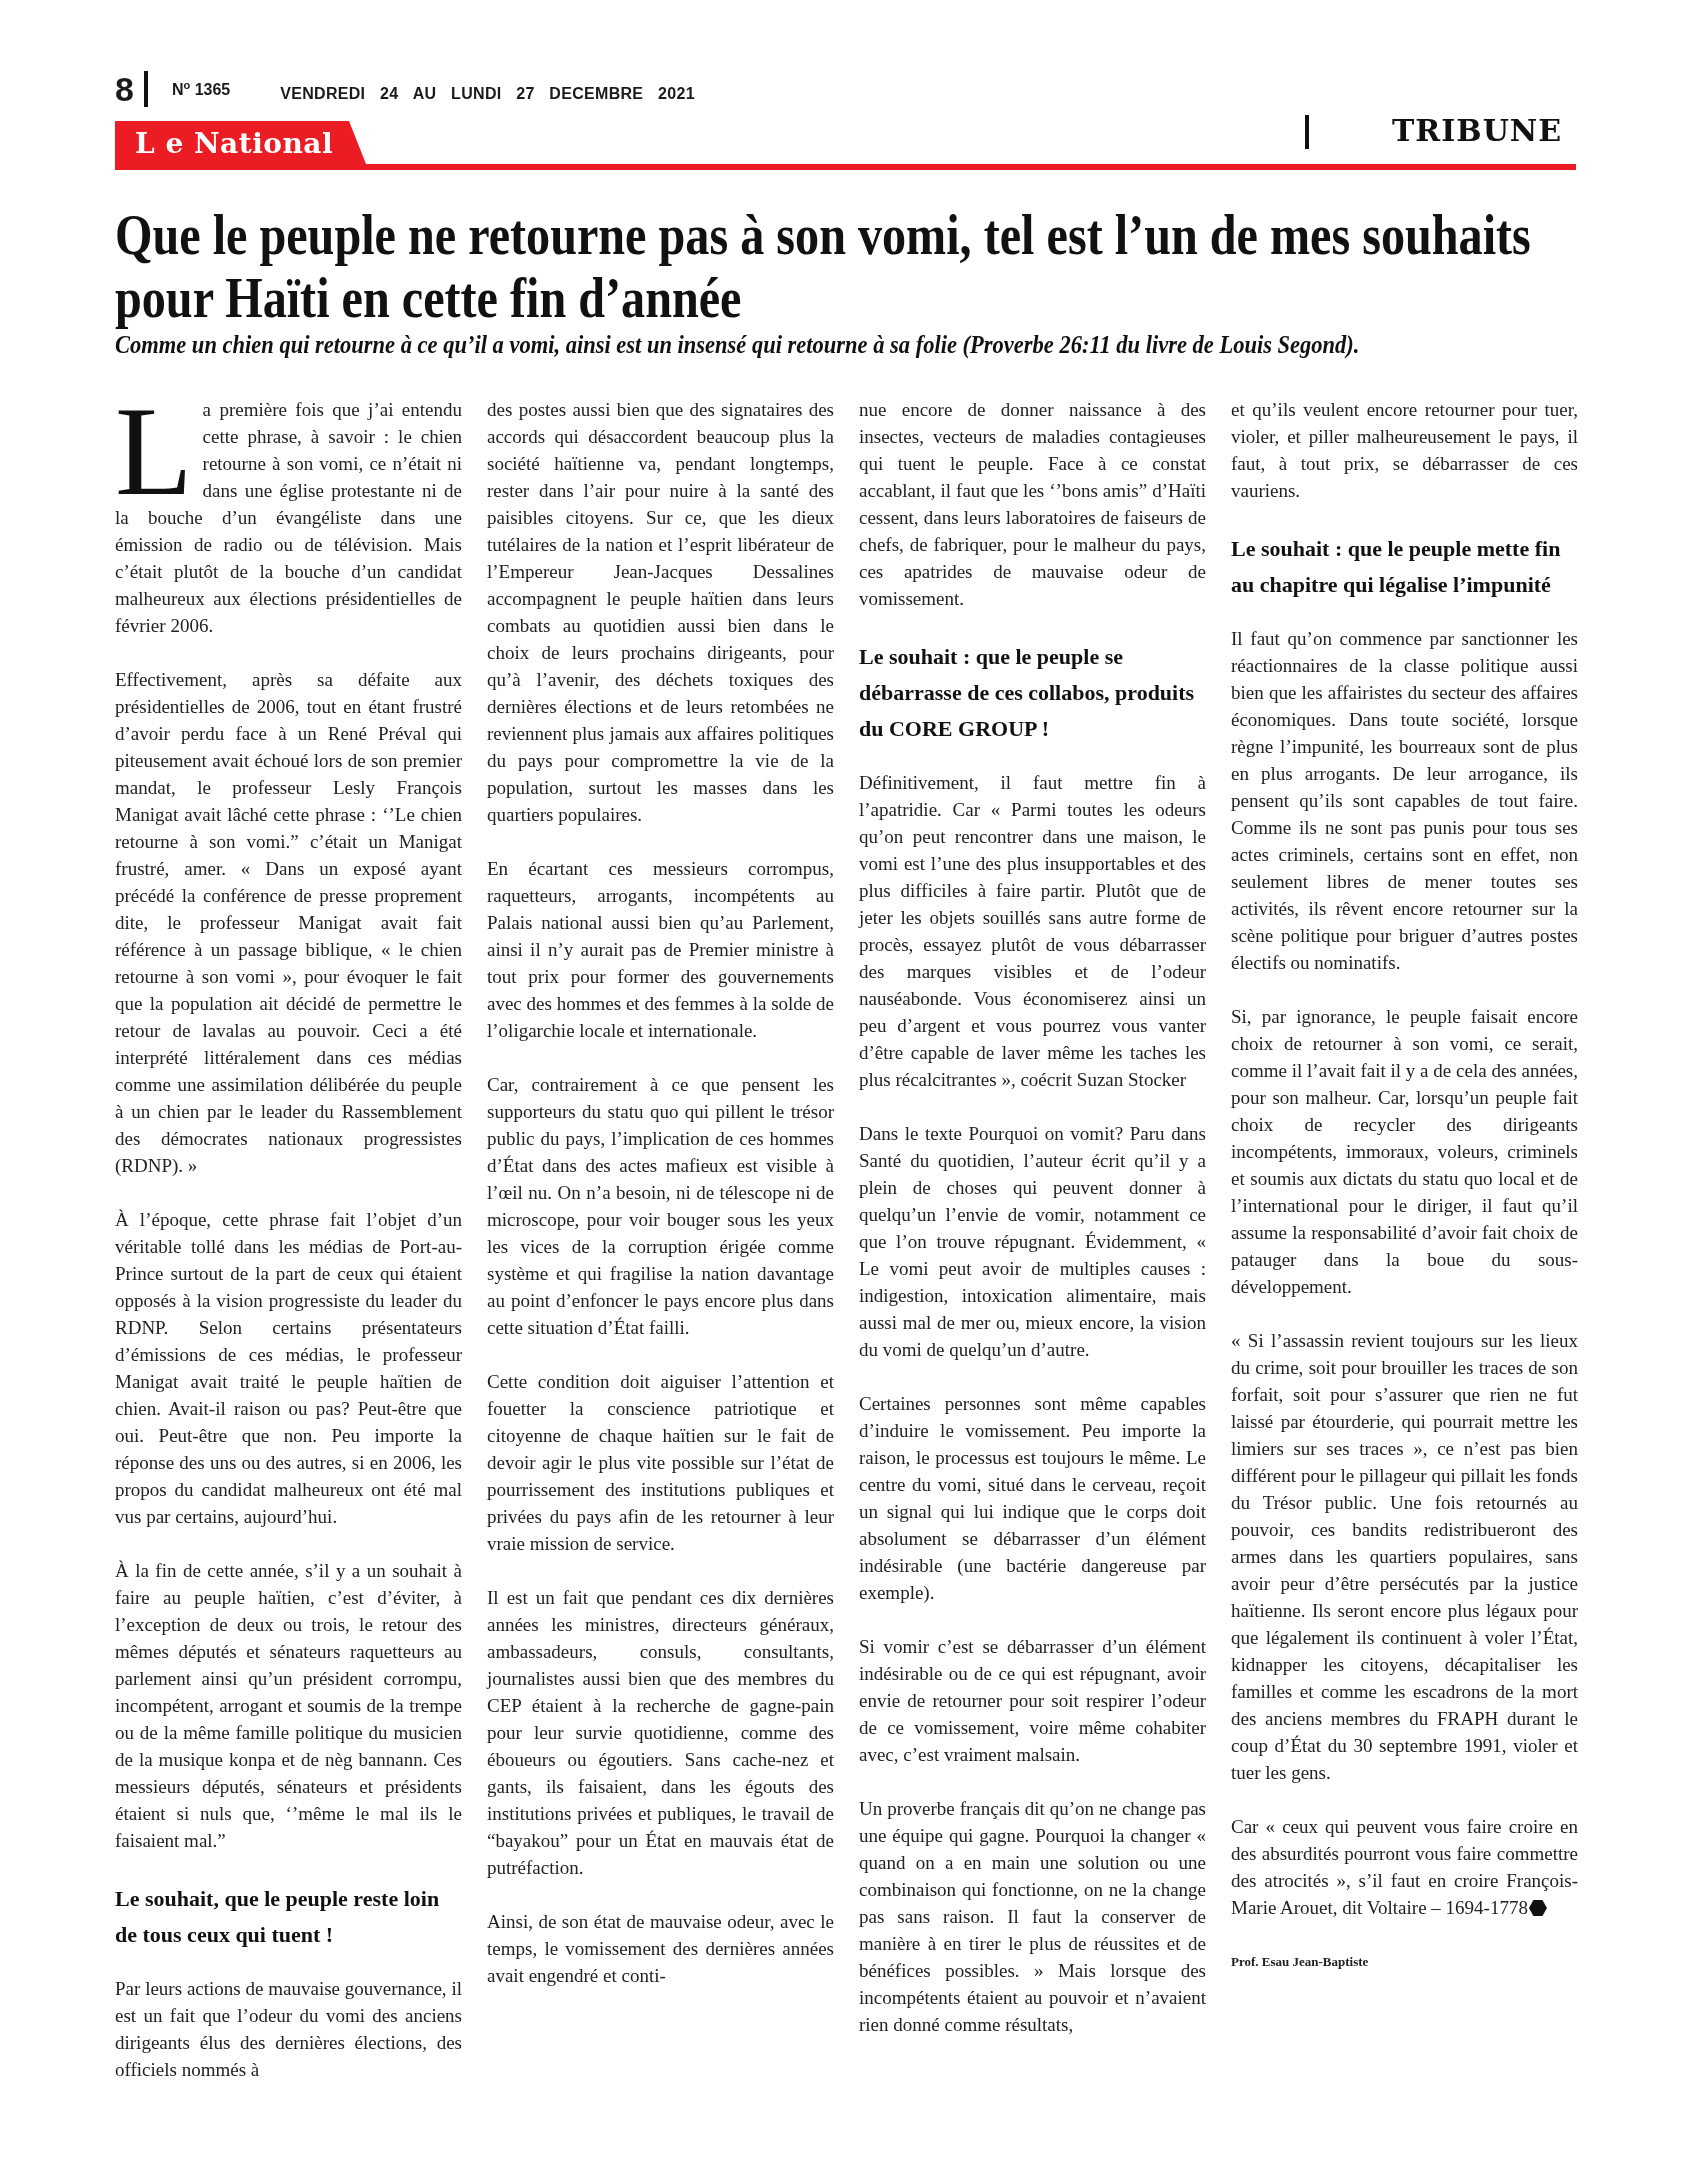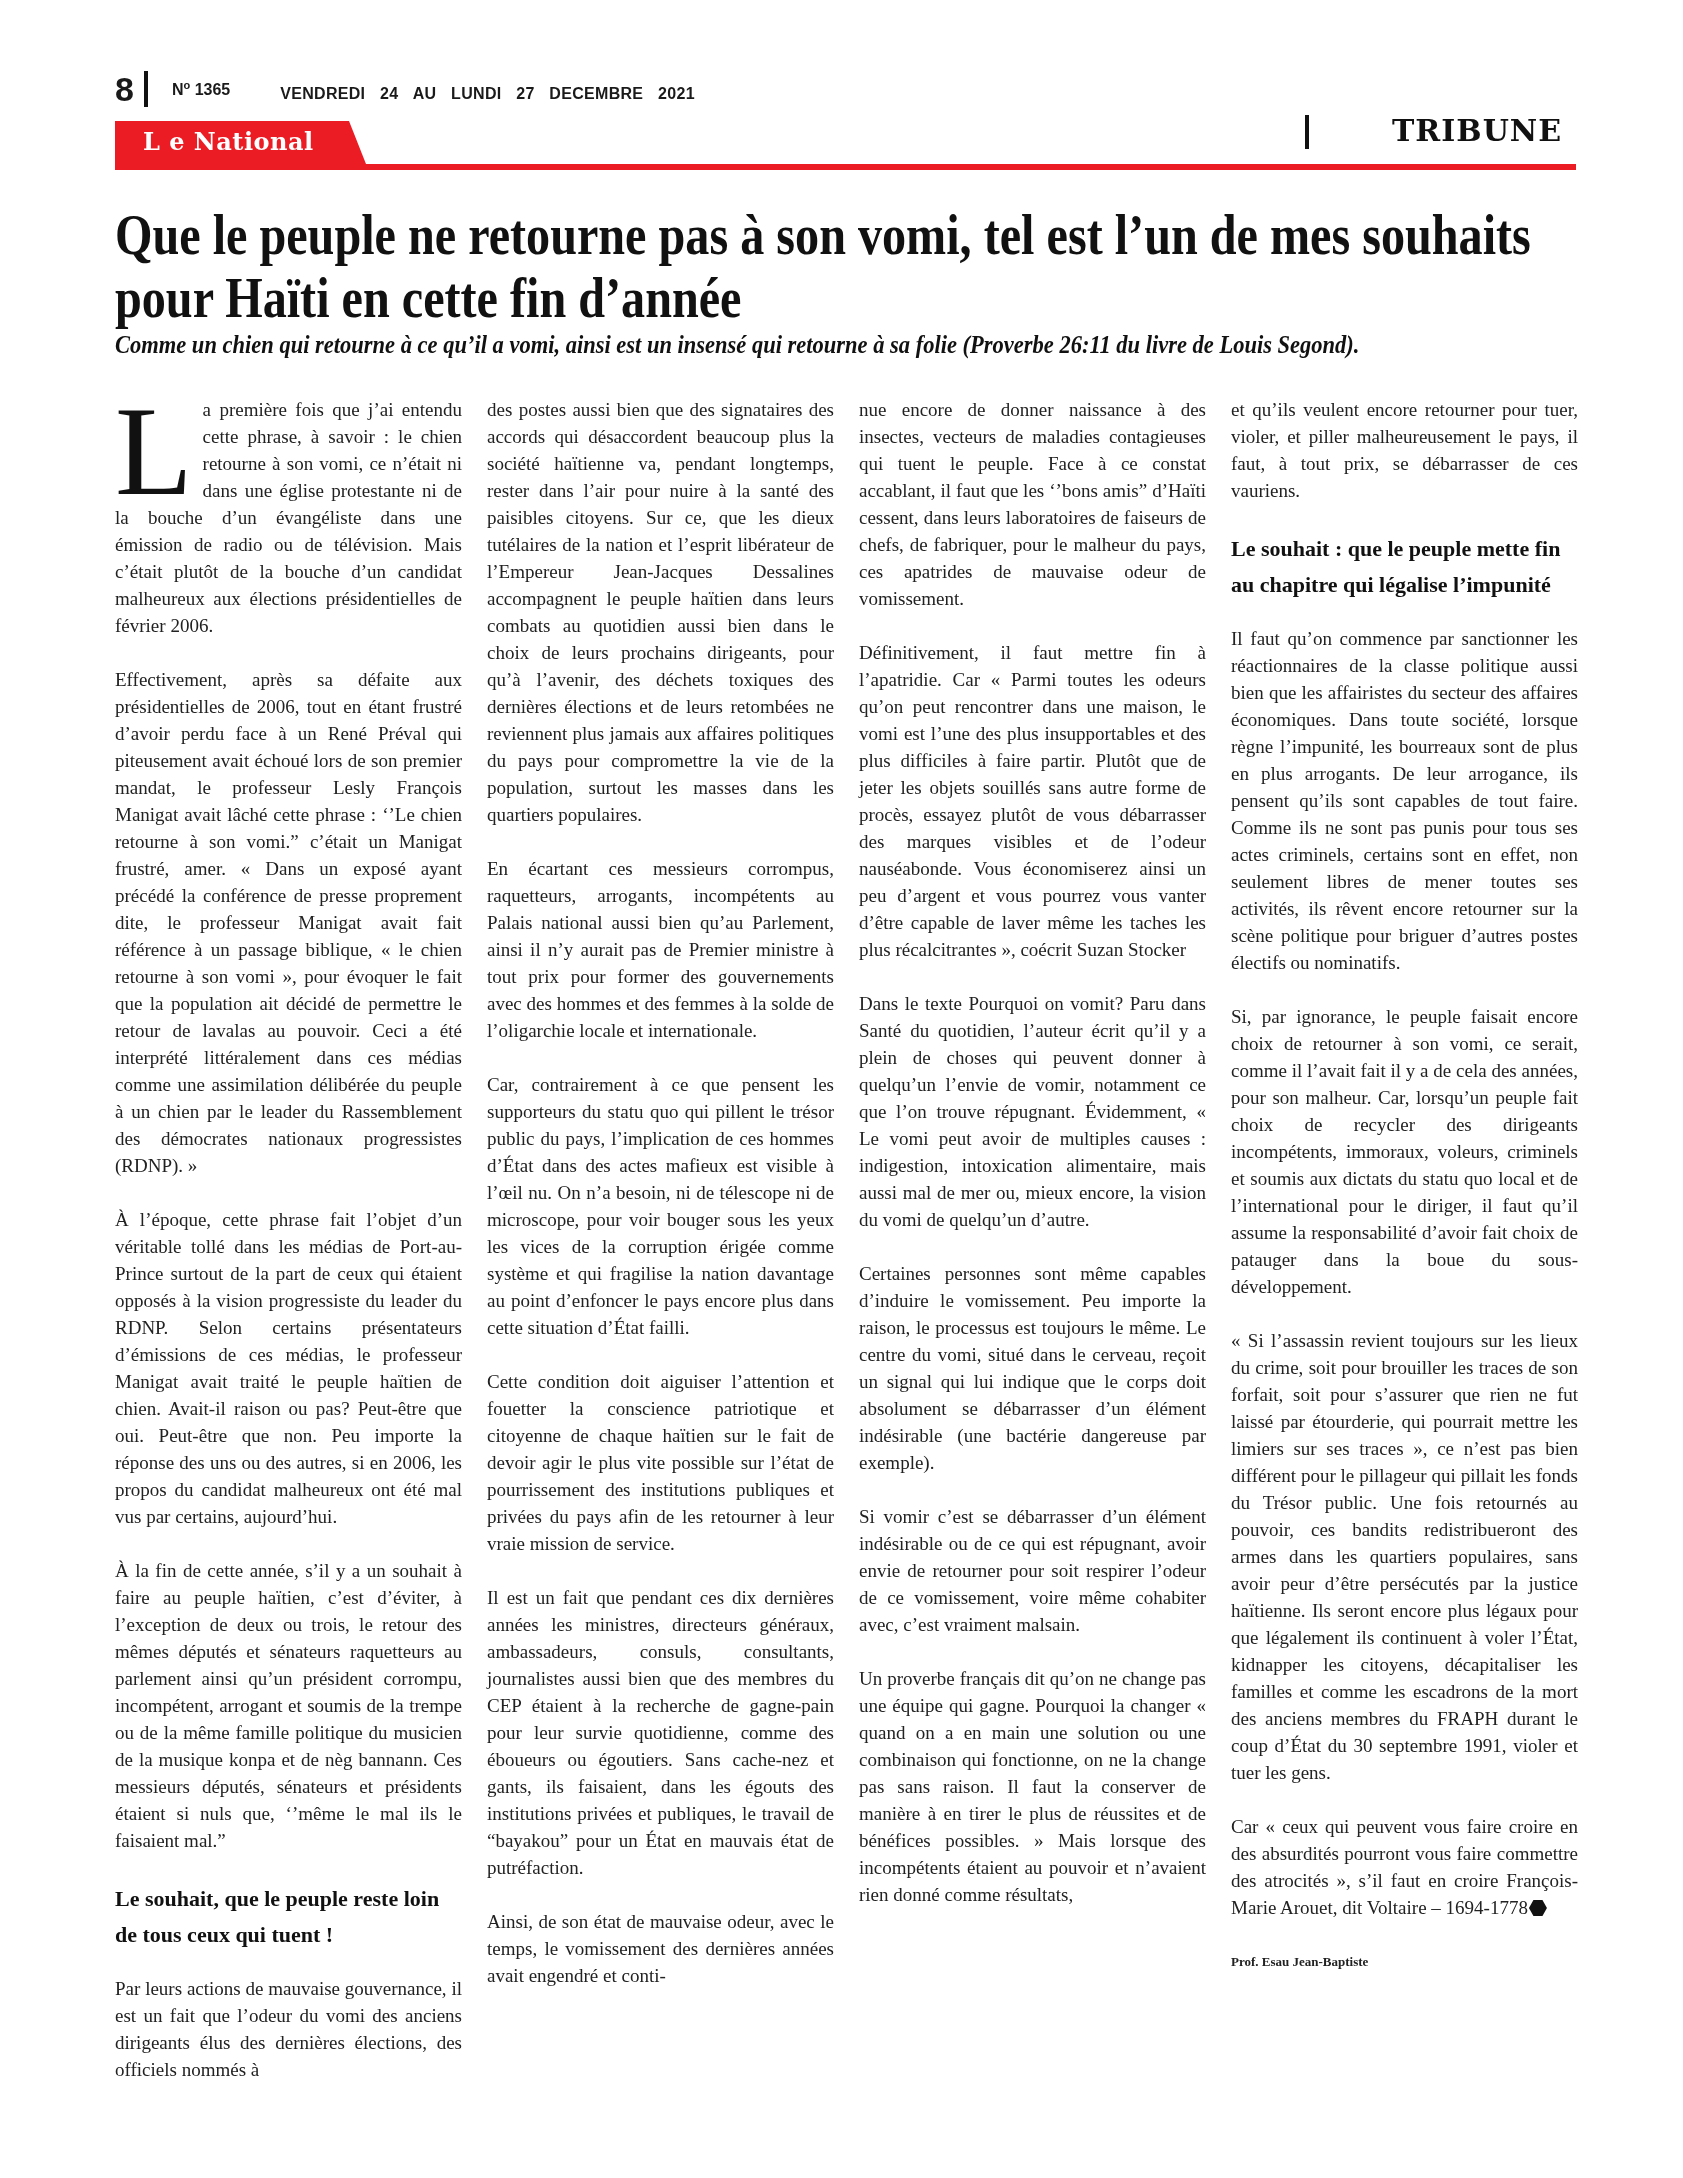--- a/index.html
+++ b/index.html
@@ -7,21 +7,21 @@
 
   .masthead { position: absolute; left: 115px; top: 69px; height: 40px; display: flex; align-items: center; font-family: "Liberation Sans", sans-serif; font-weight: bold; }
   .page-num { font-size: 34px; font-weight: bold; letter-spacing: 0; }
   .page-sep { width: 4px; height: 36px; background: #111; margin-left: 10px; margin-right: 24px; }
   .issue { font-size: 16px; margin-right: 50px; }
   .issue sup { font-size: 11px; }
   .dateline { font-size: 16px; word-spacing: 10px; letter-spacing: 0.3px; margin-top: 9px; }
 
   .brand-bar { position: absolute; left: 115px; top: 121px; width: 1461px; height: 48px; }
   .brand-tab { position: absolute; left: 0; top: 0; width: 251px; height: 43px; background: #ec1c24; clip-path: polygon(0 0, 234px 0, 251px 43px, 0 43px); }
-  .brand-name { position: absolute; left: 28px; top: 6px; color: #fff; font-family: "DejaVu Serif", serif; font-weight: bold; font-size: 24px; letter-spacing: 0.5px; }
+  .brand-name { position: absolute; left: 20px; top: 6px; color: #fff; font-family: "DejaVu Serif", serif; font-weight: bold; font-size: 28px; letter-spacing: 0.5px; }
   .red-rule { position: absolute; left: 0; top: 43px; width: 1461px; height: 6px; background: #ec1c24; }
   .section-sep { position: absolute; left: 1305px; top: 115px; width: 4px; height: 34px; background: #111; }
   .section-label { position: absolute; left: 1392px; top: 113px; font-family: "DejaVu Serif", serif; font-weight: bold; font-size: 30px; letter-spacing: 1px; color: #111; }
 
   .headline { position: absolute; left: 115px; top: 204px; width: 1465px; margin: 0; font-family: "Liberation Serif", serif; font-weight: bold; font-size: 56px; line-height: 63px; color: #111; transform-origin: left top; }
   .subhead { position: absolute; left: 115px; top: 327px; width: 1465px; margin: 0; font-family: "Liberation Serif", serif; font-style: italic; font-weight: bold; font-size: 25px; line-height: 35px; color: #111; }
 
   .columns { position: absolute; left: 115px; top: 396px; width: 1461px; height: 1762px; display: grid; grid-template-columns: 347px 347px 347px 347px; column-gap: 25px; }
   .col { font-family: "Liberation Serif", serif; font-size: 19px; line-height: 27px; color: #222; text-align: justify; hyphens: auto; }
   .col p { margin: 0 0 27px 0; }
@@ -65,20 +65,21 @@
   <div class="col">
       <p>des postes aussi bien que des signataires des accords qui désaccordent beaucoup plus la société haïtienne va, pendant longtemps, rester dans l’air pour nuire à la santé des paisibles citoyens.  Sur ce, que les dieux tutélaires de la nation et l’esprit libérateur de l’Empereur Jean-Jacques Dessalines accompagnent le peuple haïtien dans leurs combats au quotidien aussi bien dans le choix de leurs prochains dirigeants, pour qu’à l’avenir, des déchets toxiques des dernières élections et de leurs retombées ne reviennent plus jamais aux affaires politiques du pays pour compromettre la vie de la population, surtout les masses dans les quartiers populaires.</p>
       <p>En écartant ces messieurs corrompus, raquetteurs, arrogants, incompétents au Palais national aussi bien qu’au Parlement, ainsi il n’y aurait pas de Premier ministre à tout prix pour former des gouvernements avec des hommes et des femmes à la solde de l’oligarchie locale et internationale.</p>
       <p>Car, contrairement à ce que pensent les supporteurs du statu quo qui pillent le trésor public du pays, l’implication de ces hommes d’État dans des actes mafieux est visible à l’œil nu. On n’a besoin, ni de télescope ni de microscope, pour voir bouger sous les yeux les vices de la corruption érigée comme système et qui fragilise la nation davantage au point d’enfoncer le pays encore plus dans cette situation d’État failli.</p>
       <p>Cette condition doit aiguiser l’attention et fouetter la conscience patriotique et citoyenne de chaque haïtien sur le fait de devoir agir le plus vite possible sur l’état de pourrissement des institutions publiques et privées du pays afin de les retourner à leur vraie mission de service.</p>
       <p>Il est un fait que pendant ces dix dernières années les ministres, directeurs généraux, ambassadeurs, consuls, consultants, journalistes aussi bien que des membres du CEP étaient à la recherche de gagne-pain pour leur survie quotidienne, comme des éboueurs ou égoutiers. Sans cache-nez et gants, ils faisaient, dans les égouts des institutions privées et publiques, le travail de “bayakou” pour un État en mauvais état de putréfaction.</p>
       <p>Ainsi, de son état de mauvaise odeur, avec le temps, le vomissement des dernières années avait engendré et conti-</p>
     </div>
   <div class="col">
       <p>nue encore de donner naissance à des insectes, vecteurs de maladies contagieuses qui tuent le peuple.  Face à ce constat accablant, il faut que les ‘’bons amis” d’Haïti cessent, dans leurs laboratoires de faiseurs de chefs, de fabriquer, pour le malheur du pays, ces apatrides de mauvaise odeur de vomissement.</p>
+      <h2>Le souhait : que le peuple se débarrasse de ces collabos, produits du CORE GROUP !</h2>
       <p>Définitivement, il faut mettre fin à l’apatridie. Car « Parmi toutes les odeurs qu’on peut rencontrer dans une maison, le vomi est l’une des plus insupportables et des plus difficiles à faire partir. Plutôt que de jeter les objets souillés sans autre forme de procès, essayez plutôt de vous débarrasser des marques visibles et de l’odeur nauséabonde. Vous économiserez ainsi un peu d’argent et vous pourrez vous vanter d’être capable de laver même les taches les plus récalcitrantes », coécrit Suzan Stocker</p>
       <p>Dans le texte Pourquoi on vomit? Paru dans Santé du quotidien, l’auteur écrit qu’il y a plein de choses qui peuvent donner à quelqu’un l’envie de vomir, notamment ce que l’on trouve répugnant. Évidemment, « Le vomi peut avoir de multiples causes : indigestion, intoxication alimentaire, mais aussi mal de mer ou, mieux encore, la vision du vomi de quelqu’un d’autre.</p>
       <p>Certaines personnes sont même capables d’induire le vomissement.  Peu importe la raison, le processus est toujours le même. Le centre du vomi, situé dans le cerveau, reçoit un signal qui lui indique que le corps doit absolument se débarrasser d’un élément indésirable (une bactérie dangereuse par exemple).</p>
       <p>Si vomir c’est se débarrasser d’un élément indésirable ou de ce qui est répugnant, avoir envie de retourner pour soit respirer l’odeur de ce vomissement, voire même cohabiter avec, c’est vraiment malsain.</p>
       <p>Un proverbe français dit qu’on ne change pas une équipe qui gagne. Pourquoi la changer « quand on a en main une solution ou une combinaison qui fonctionne, on ne la change pas sans raison. Il faut la conserver de manière à en tirer le plus de réussites et de bénéfices possibles. »  Mais lorsque des incompétents étaient au pouvoir et n’avaient rien donné comme résultats,</p>
     </div>
   <div class="col">
       <p>et qu’ils veulent encore retourner pour tuer, violer, et piller malheureusement le pays, il faut, à tout prix, se débarrasser de ces vauriens.</p>
       <h2>Le souhait : que le peuple mette fin au chapitre qui légalise l’impunité</h2>
       <p>Il faut qu’on commence par sanctionner les réactionnaires de la classe politique aussi bien que les affairistes du secteur des affaires économiques. Dans toute société, lorsque règne l’impunité, les bourreaux sont de plus en plus arrogants. De leur arrogance, ils pensent qu’ils sont capables de tout faire. Comme ils ne sont pas punis pour tous ses actes criminels, certains sont en effet, non seulement libres de mener toutes ses activités, ils rêvent encore retourner sur la scène politique pour briguer d’autres postes électifs ou nominatifs.</p>

